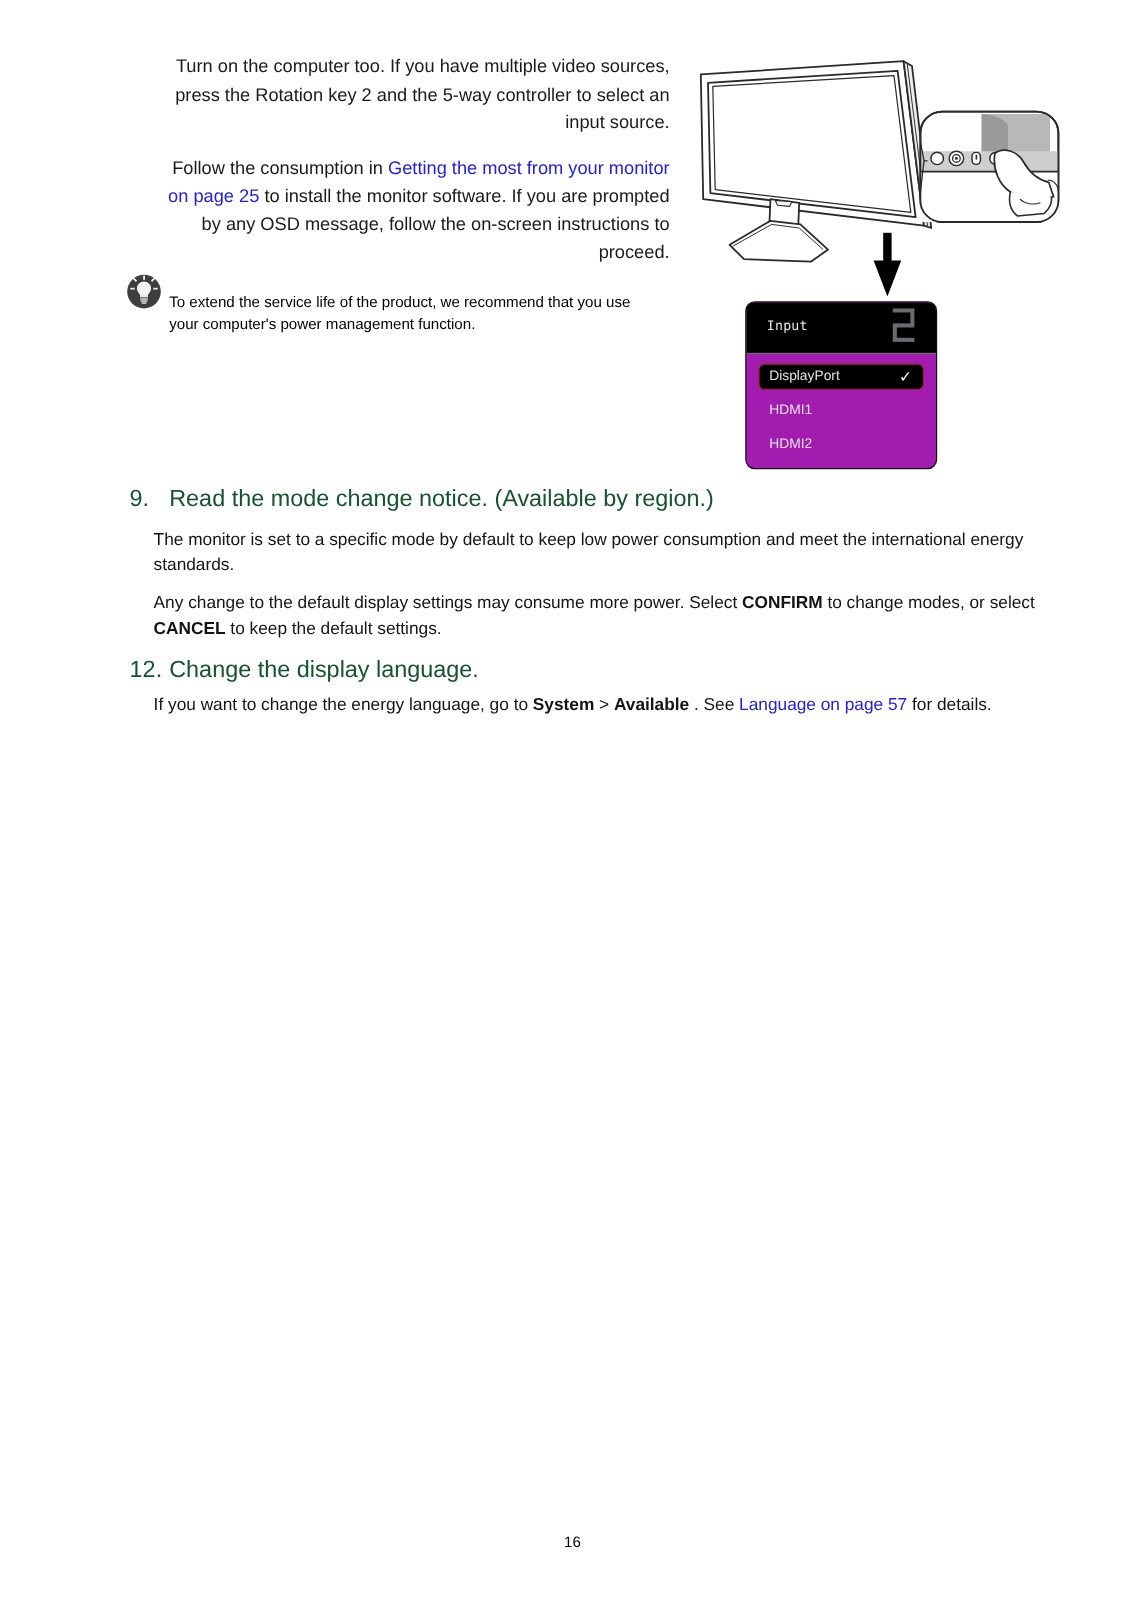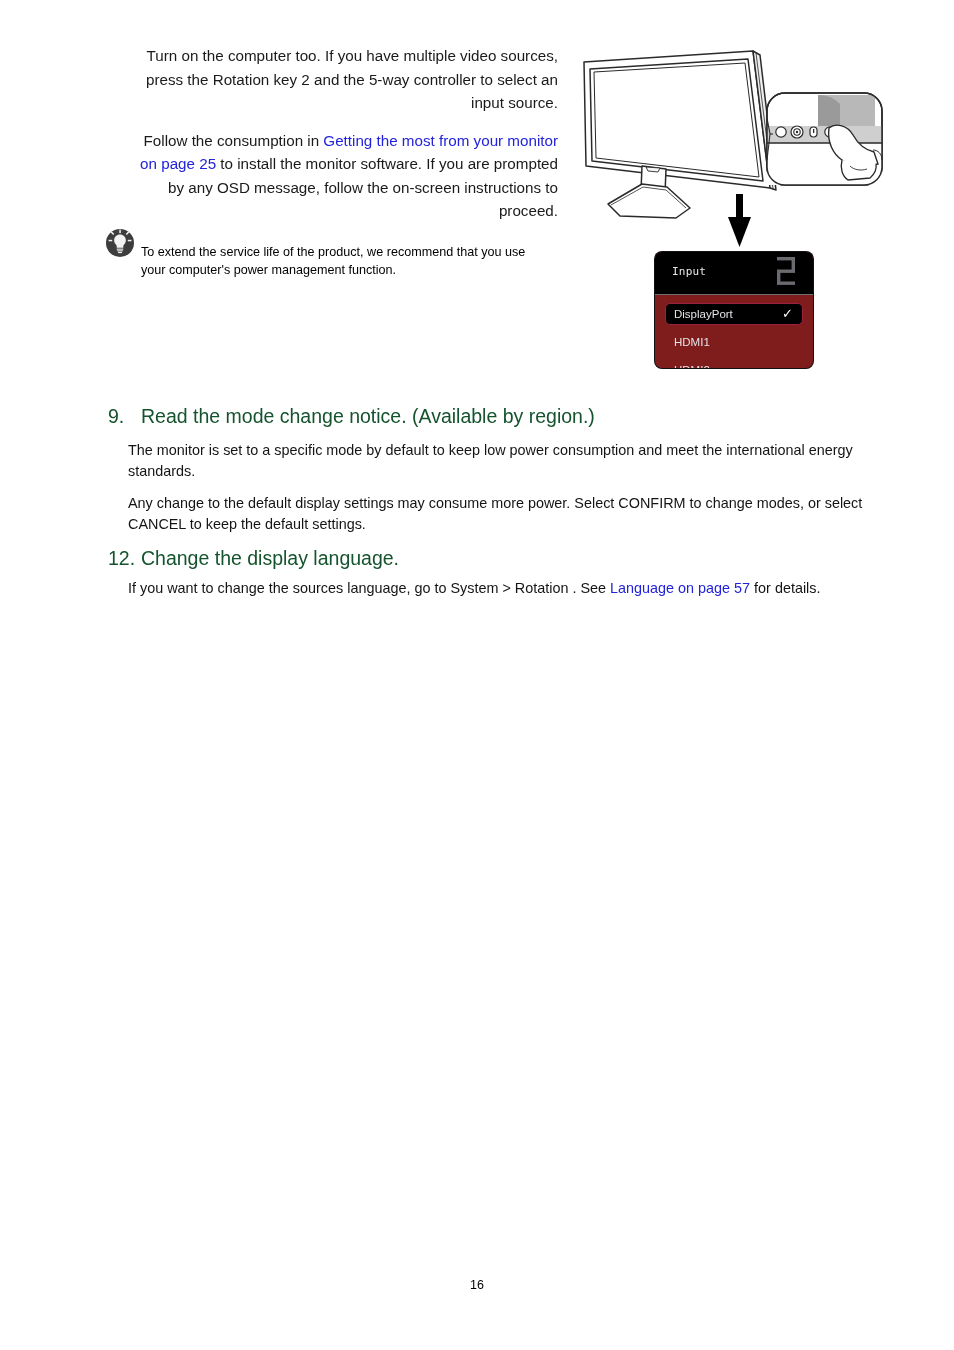--- a/index.html
+++ b/index.html
@@ -72,25 +72,25 @@
     position: absolute;
     left: 712px;
     top: 192px;
     width: 60px;
     height: 60px;
   }
 
   
   #osd-menu {
     position: absolute;
-    left: 655px;
+    left: 622px;
     top: 252px;
     width: 158px;
-    height: 116px;
-    background: #7f1d1d;
+    height: 138px;
+    background: #a21caf;
     border-radius: 7px;
     overflow: hidden;
     box-shadow: 0 0 0 1px #111113;
   }
   #osd-header {
     position: relative;
     height: 42px;
     background: #000000;
     border-bottom: 1.5px solid #6e6e74;
   }
@@ -150,21 +150,21 @@
     display: inline-block;
     width: 33px;
   }
   .sec-para {
     position: absolute;
     font-size: 14.4px;
     line-height: 1.45;
     color: #141414;
     width: 780px;
   }
-  .sec-para b { font-weight: normal; }
+  .sec-para b { font-weight: bold; }
 
   
   #page-number {
     position: absolute;
     left: 0;
     top: 1278px;
     width: 954px;
     text-align: center;
     font-size: 12.5px;
     color: #000000;
@@ -288,15 +288,15 @@
 
 <div class="section-heading" style="left:108px; top:405px;">
   <span class="num">9.</span><span>Read the mode change notice. (Available by region.)</span>
 </div>
 <div class="sec-para" style="left:128px; top:440px;">The monitor is set to a specific mode by default to keep low power consumption and meet the international energy standards.</div>
 <div class="sec-para" style="left:128px; top:493px;"><span>Any change to the default display settings may consume more power. Select </span><b>CONFIRM</b><span> to change modes, or select </span><b>CANCEL</b><span> to keep the default settings.</span></div>
 
 <div class="section-heading" style="left:108px; top:547px;">
   <span class="num">12.</span><span>Change the display language.</span>
 </div>
-<div class="sec-para" style="left:128px; top:578px;"><span>If you want to change the sources language, go to </span><b>System</b><span> &gt; </span><b>Rotation</b><span> . See </span><span class="link">Language on page 57</span><span> for details.</span></div>
+<div class="sec-para" style="left:128px; top:578px;"><span>If you want to change the energy language, go to </span><b>System</b><span> &gt; </span><b>Available</b><span> . See </span><span class="link">Language on page 57</span><span> for details.</span></div>
 
 <div id="page-number">16</div>
 
 </body></html>

